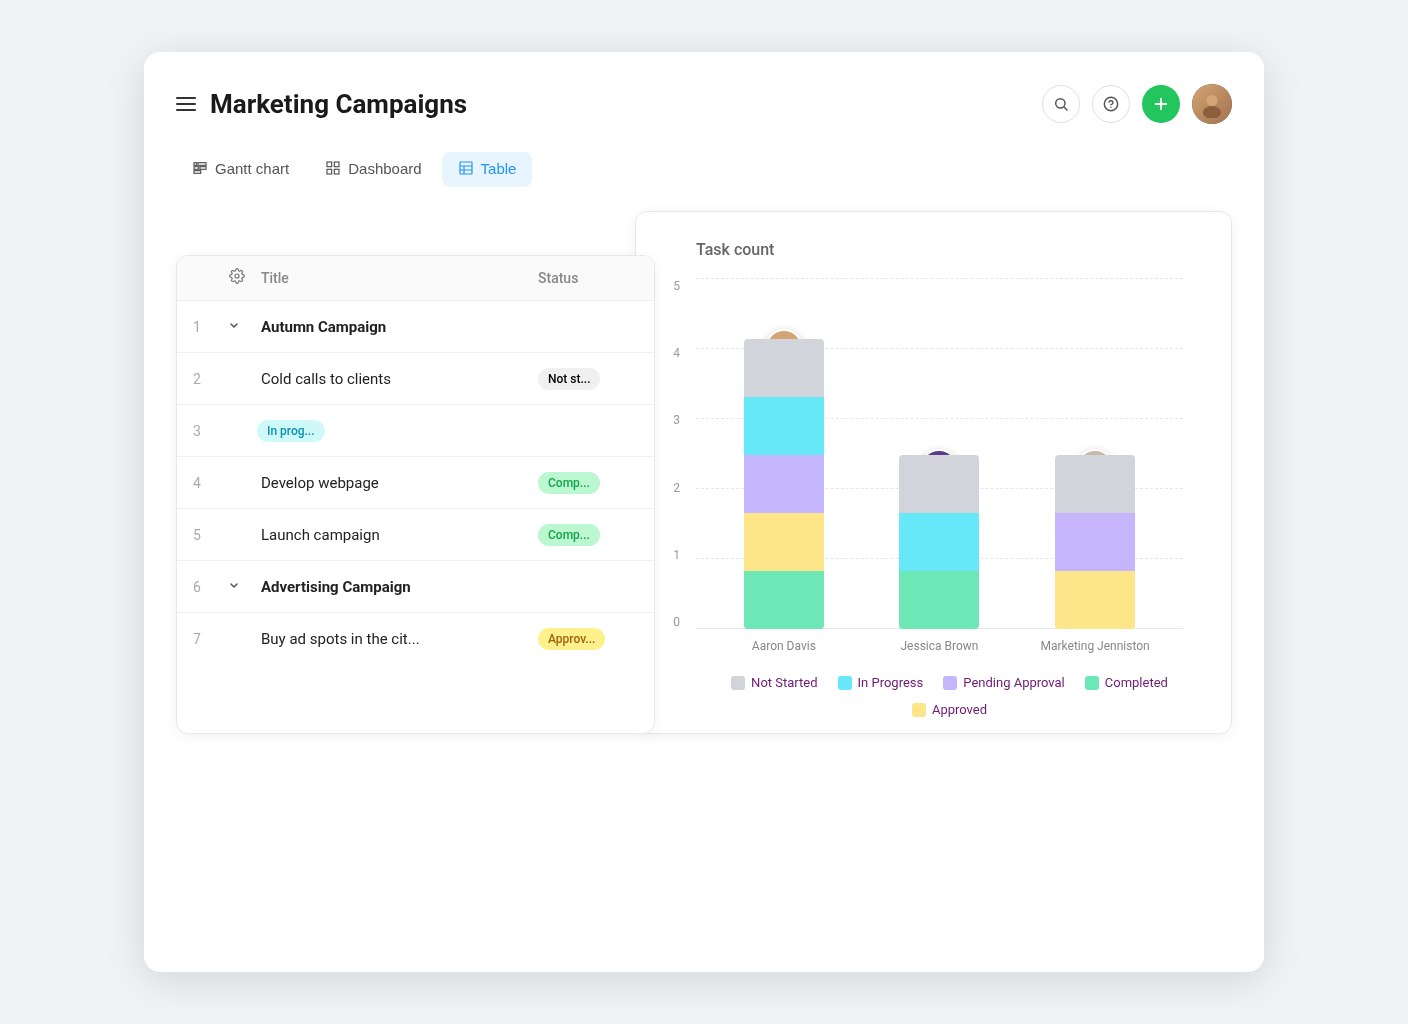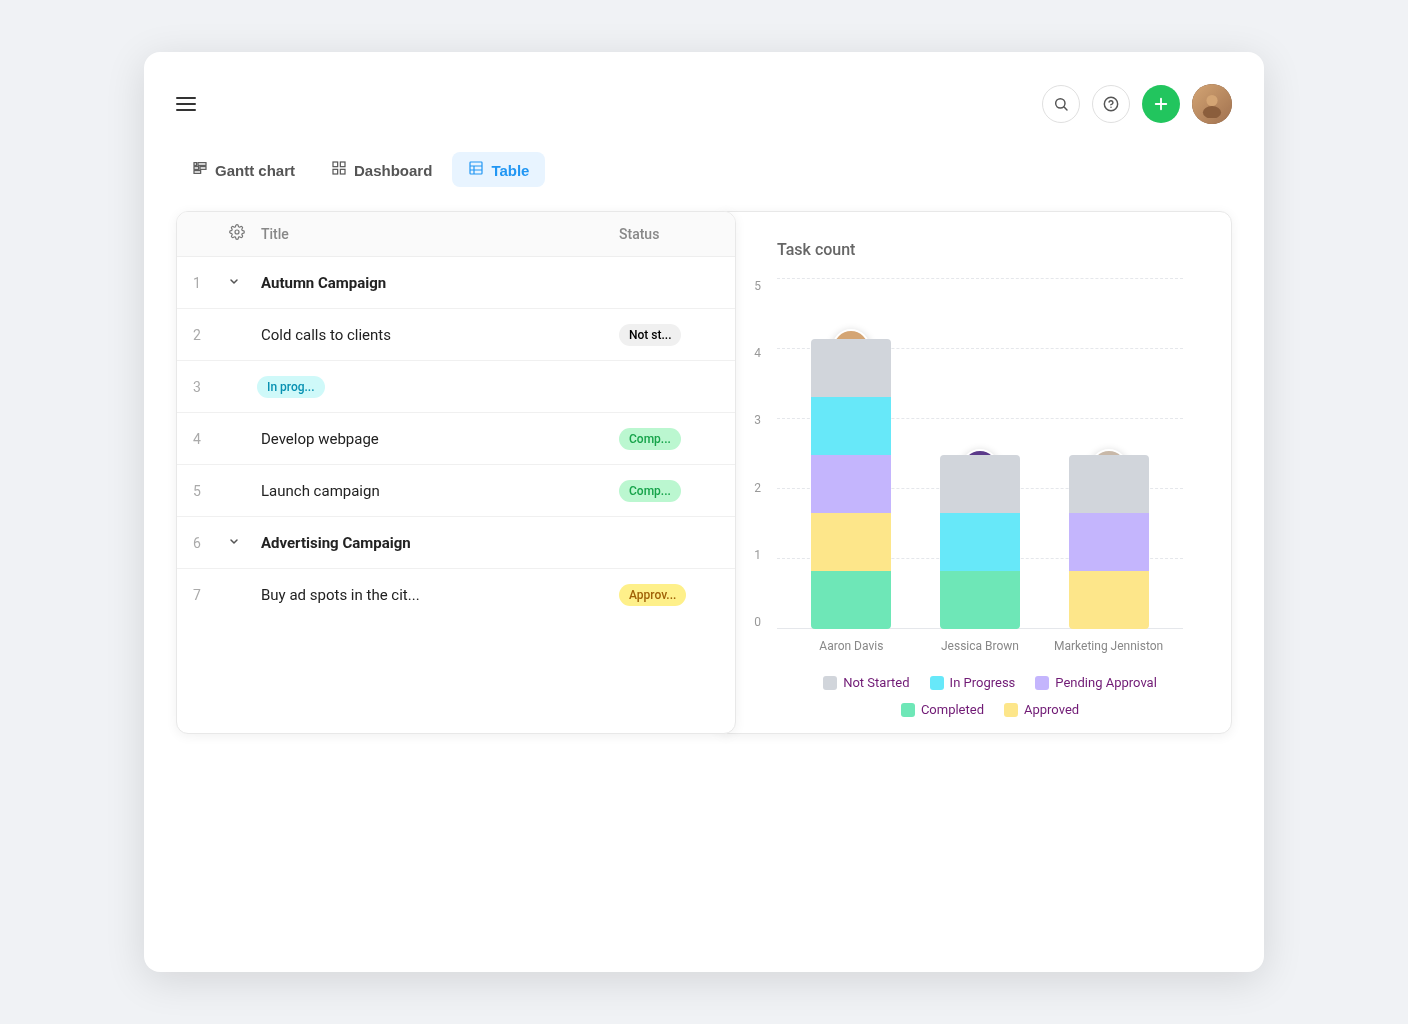--- a/index.html
+++ b/index.html
@@ -109,56 +109,57 @@
     }
 
     
     .tabs {
       display: flex;
       gap: 4px;
       margin-bottom: 24px;
     }
     .tab {
       display: flex;
-      align-items: flex-end;
+      align-items: flex-start;
       gap: 7px;
       padding: 8px 16px;
       border-radius: 8px;
       cursor: pointer;
       font-size: 15px;
       color: #555;
-      font-weight: 700;
+      font-weight: 400;
       background: transparent;
       border: none;
     }
     .tab.active {
       background: #e8f4ff;
       color: #2196F3;
     }
     .tab-icon {
       font-size: 14px;
     }
 
     
     .main-content {
       display: flex;
       gap: 0;
       position: relative;
     }
 
     
     .table-panel {
-      width: 560px;
+      width: 479px;
       flex-shrink: 0;
       background: white;
       border-radius: 12px;
       border: 1px solid #e8e8e8;
       overflow: hidden;
       z-index: 2;
       box-shadow: 0 2px 12px rgba(0,0,0,0.06);
+      margin-top: 44px;
     }
 
     .table-header-row {
       display: flex;
       align-items: center;
       padding: 12px 16px;
       border-bottom: 1px solid #eee;
       background: #fafafa;
     }
     .col-num {
@@ -305,20 +306,21 @@
 
 <div class="app-container">
 
   <div class="header">
     <div class="header-left">
       <div class="hamburger-icon">
         <span></span>
           <span></span>
           <span></span>
       </div>
+      <h1 class="page-title">Marketing Campaigns</h1>
     </div>
     <div class="header-right">
       <div class="icon-btn">
         <svg width="16" height="16" viewBox="0 0 24 24" fill="none" stroke="#555" stroke-width="2.2" stroke-linecap="round">
           <circle cx="11" cy="11" r="7"></circle>
             <line x1="21" y1="21" x2="16.65" y2="16.65"></line>
         </svg>
       </div>
       <div class="icon-btn">
         <svg width="16" height="16" viewBox="0 0 24 24" fill="none" stroke="#555" stroke-width="2.2" stroke-linecap="round">

